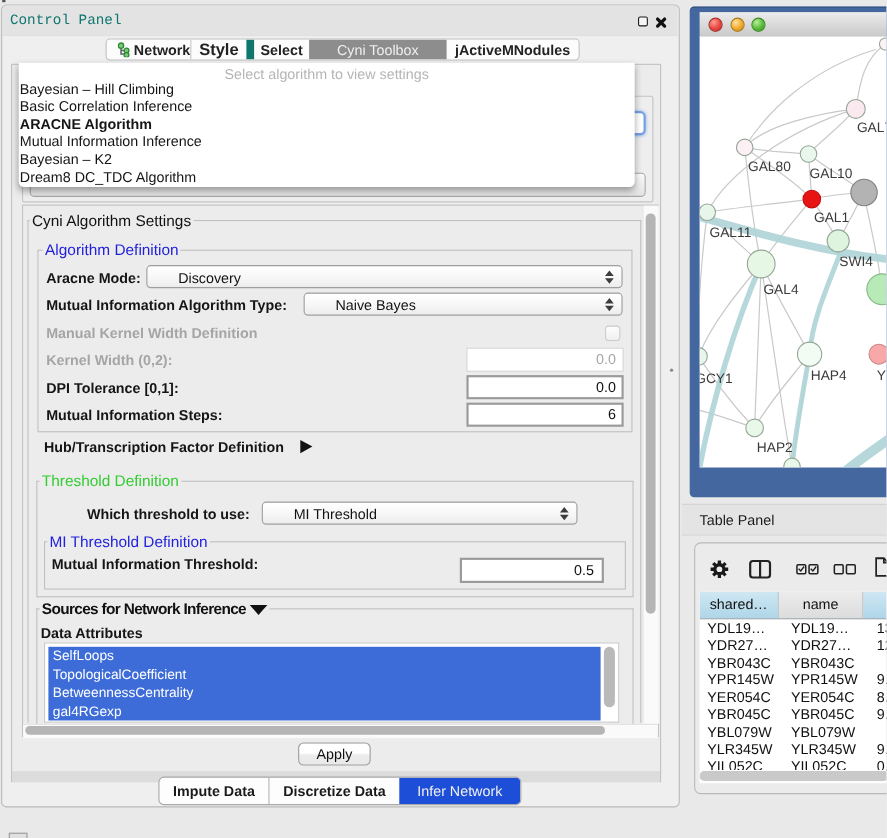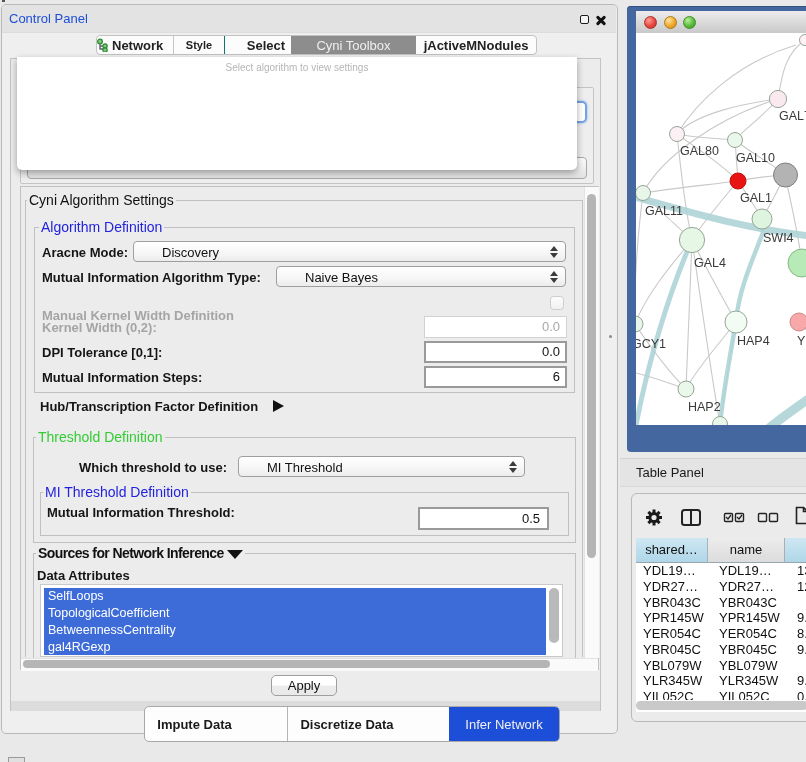--- a/index.html
+++ b/index.html
@@ -18,53 +18,54 @@
 svg text{font-family:"Liberation Sans",sans-serif;}
 </style>
 </head>
 <body>
 
 <div class="abs" style="left:2px;top:0;width:3px;height:2px;background:#555;"></div>
 
 <div class="abs" style="left:1px;top:4px;width:615px;height:728px;background:#efefef;border:1px solid #b9b9b9;border-radius:5px;"></div>
 
 <div class="abs" style="left:2px;top:5px;width:614px;height:27px;background:#e3e3e3;border-radius:4px 4px 0 0;border-bottom:1px solid #dcdcdc;"></div>
-<div class="abs" style="left:9px;top:5px;height:27px;line-height:27px;font-size:13px;color:#1d4ed8;">Control Panel</div>
+<div class="abs" style="left:9px;top:5px;height:27px;line-height:27px;font-size:13px;color:#0f766e;font-family:Liberation Mono, monospace;">Control Panel</div>
 
 <div class="abs" style="left:580px;top:15px;width:7px;height:7px;border:1.5px solid #1c1c1c;border-radius:2px;background:#f5f5f5;"></div>
 <div class="abs" style="left:596px;top:15px;width:10px;height:10px;">
   <div style="position:absolute;left:-1px;top:3.5px;width:12px;height:3px;background:#111;border-radius:1.5px;transform:rotate(45deg);"></div>
   <div style="position:absolute;left:-1px;top:3.5px;width:12px;height:3px;background:#111;border-radius:1.5px;transform:rotate(-45deg);"></div>
 </div>
 
 <div class="abs" style="left:96px;top:35px;height:20px;display:flex;border:1px solid #c2c2c2;border-radius:4px;background:#fcfcfc;box-sizing:border-box;overflow:hidden;">
-  <div style="width:76px;display:flex;align-items:center;justify-content:flex-start;font-size:13px;font-weight:bold;color:#222;">
+  <div style="width:76px;display:flex;align-items:center;justify-content:flex-end;font-size:13px;font-weight:bold;color:#222;">
     <svg width="12" height="14" viewBox="0 0 12 14" style="margin-right:3px;">
       <path d="M3 5 L3 11 L6 11 M3 8 L6 8" stroke="#5a6470" stroke-width="1.4" fill="none"></path>
       <circle cx="3" cy="3.5" r="2.4" fill="#7dc87d" stroke="#2e8b2e" stroke-width="1.2"></circle>
       <circle cx="8" cy="8" r="2.2" fill="#7dc87d" stroke="#2e8b2e" stroke-width="1.2"></circle>
       <circle cx="8" cy="12" r="2.2" fill="#7dc87d" stroke="#2e8b2e" stroke-width="1.2"></circle>
     </svg>Network</div>
-  <div style="width:50px;border-left:1px solid #c6c6c6;display:flex;align-items:center;justify-content:center;font-size:11px;font-weight:bold;color:#222;">Style</div>
-  <div style="width:50px;border-left:1px solid #0f766e;display:flex;align-items:center;justify-content:center;font-size:13px;font-weight:bold;color:#222;padding-left:16px;">Select</div>
+  <div style="width:50px;border-left:1px solid #c6c6c6;display:flex;align-items:center;justify-content:center;font-size:15px;font-weight:bold;color:#222;">Style</div>
+  <div style="width:50px;border-left:7px solid #0f766e;display:flex;align-items:center;justify-content:center;font-size:13px;font-weight:bold;color:#222;">Select</div>
   <div style="width:125px;display:flex;align-items:center;justify-content:center;font-size:13px;background:#8d8d8d;color:#efefef;">Cyni Toolbox</div>
   <div style="width:120px;display:flex;align-items:center;justify-content:center;font-size:13px;font-weight:bold;color:#222;">jActiveMNodules</div>
 </div>
 
 <div class="abs" style="left:10px;top:58px;width:591px;height:653px;border:1px solid #c3c3c3;background:#ececec;box-sizing:border-box;"></div>
 <div class="abs" style="left:11px;top:701px;width:589px;height:10px;background:#dcdcdc;"></div>
 
 <div class="abs" style="left:20px;top:87px;width:574px;height:97px;border:1px solid #c4c4c4;background:#eeeeee;box-sizing:border-box;border-radius:2px;"></div>
 
 <div class="abs" style="left:27px;top:101px;width:560px;height:22px;border:2px solid #76a1e3;border-radius:5px;background:#fff;box-sizing:border-box;box-shadow:0 0 3px #8fb2e8;"></div>
 
 <div class="abs" style="left:27px;top:157px;width:560px;height:22px;border:1px solid #a8a8a8;border-radius:4px;background:linear-gradient(#fbfbfb,#e2e2e2);box-sizing:border-box;"></div>
 
 <div class="abs" style="left:17px;top:57px;width:560px;height:113px;background:#ffffff;border-radius:0 0 5px 5px;box-shadow:0 3px 7px rgba(0,0,0,0.35);z-index:20;">
-  <div style="text-align:center;font-size:10px;color:#b5b5b5;line-height:17px;padding-top:2px;">Select algorithm to view settings</div>
+  <div style="text-align:center;font-size:13px;color:#b5b5b5;line-height:17px;padding-top:2px;">Select algorithm to view settings</div>
+  <div style="position:absolute;left:1px;top:16px;font-size:13px;color:#151515;line-height:16px;white-space:nowrap;">Bayesian – Hill Climbing<br>Basic Correlation Inference<br><b>ARACNE Algorithm</b><br>Mutual Information Inference<br>Bayesian – K2<br>Dream8 DC_TDC Algorithm</div>
 </div>
 
 <div class="abs" style="left:20px;top:186px;width:579px;height:484px;border:1px solid #c2c2c2;background:#ececec;box-sizing:border-box;z-index:3;"></div>
 
 <div class="abs" style="left:584px;top:187px;width:14px;height:471px;background:#fafafa;border-left:1px solid #e2e2e2;z-index:4;"></div>
 <div class="abs" style="left:587px;top:194px;width:9px;height:364px;background:#b5b5b5;border-radius:5px;z-index:5;"></div>
 
 <div class="abs" style="left:21px;top:658px;width:577px;height:12px;background:#fafafa;border-top:1px solid #e2e2e2;z-index:4;"></div>
 <div class="abs" style="left:23px;top:660px;width:527px;height:8px;background:#b5b5b5;border-radius:4px;z-index:5;"></div>
 
@@ -79,21 +80,21 @@
     <span class="tx">Discovery</span>
     <span class="arr"></span>
   </div>
 
 <div class="abs lbl" style="left:42px;top:270px;z-index:5;">Mutual Information Algorithm Type:</div>
 <div class="abs combo" style="left:276px;top:266px;width:290px;height:21px;box-sizing:border-box;z-index:5;">
     <span class="tx">Naive Bayes</span>
     <span class="arr"></span>
   </div>
 
-<div class="abs lbl dis" style="left:42px;top:308px;z-index:5;">Manual Kernel Width Definition</div>
+<div class="abs lbl dis" style="left:42px;top:295px;z-index:5;">Manual Kernel Width Definition</div>
 <div class="abs" style="left:550px;top:296px;width:14px;height:14px;border:1.5px solid #cdcdcd;border-radius:3.5px;background:linear-gradient(#fdfdfd,#f0f0f0);box-sizing:border-box;z-index:5;"></div>
 
 <div class="abs lbl dis" style="left:42px;top:320px;z-index:5;">Kernel Width (0,2):</div>
 <div class="abs fld" style="left:424px;top:316px;width:143px;height:22px;border:1px solid #d2d2d2;box-sizing:border-box;line-height:20px;color:#a8a8a8;padding-right:6px;z-index:5;">0.0</div>
 
 <div class="abs lbl" style="left:42px;top:345px;z-index:5;">DPI Tolerance [0,1]:</div>
 <div class="abs fld" style="left:424px;top:341px;width:143px;height:22px;border:2px solid #9a9a9a;box-sizing:border-box;line-height:18px;padding-right:5px;z-index:5;">0.0</div>
 
 <div class="abs lbl" style="left:42px;top:370px;z-index:5;">Mutual Information Steps:</div>
 <div class="abs fld" style="left:424px;top:366px;width:143px;height:22px;border:2px solid #9a9a9a;box-sizing:border-box;line-height:18px;padding-right:5px;z-index:5;">6</div>
@@ -120,21 +121,21 @@
 
 <div class="abs lbl" style="left:37px;top:568px;z-index:5;">Data Attributes</div>
 
 <div class="abs" style="left:40px;top:584px;width:523px;height:73px;background:#fff;border:1px solid #c9c9c9;box-sizing:border-box;z-index:5;"></div>
 <div class="abs" style="left:44px;top:588px;width:502px;height:67px;background:#3d6cd8;z-index:6;"></div>
 <div class="abs" style="left:48px;top:588px;font-size:12.5px;color:#fff;line-height:17px;z-index:7;">SelfLoops<br>TopologicalCoefficient<br>BetweennessCentrality<br>gal4RGexp</div>
 <div class="abs" style="left:549px;top:588px;width:10px;height:55px;background:#b9b9b9;border-radius:5px;z-index:7;"></div>
 
 <div class="abs" style="left:271px;top:675px;width:66px;height:21px;border:1px solid #9f9f9f;border-radius:5px;background:linear-gradient(#ffffff 45%,#ececec 55%,#e9e9e9);box-sizing:border-box;text-align:center;font-size:13px;line-height:19px;color:#111;">Apply</div>
 
-<div class="abs" style="left:144px;top:706px;height:36px;display:flex;border:1px solid #a8a8a8;border-radius:5px;background:#fdfdfd;box-sizing:border-box;overflow:hidden;z-index:6;gap:43px;">
+<div class="abs" style="left:144px;top:706px;height:26px;display:flex;border:1px solid #a8a8a8;border-radius:5px;background:#fdfdfd;box-sizing:border-box;overflow:hidden;z-index:6;">
   <div style="width:99px;display:flex;align-items:center;justify-content:center;font-size:13px;font-weight:bold;color:#1a1a1a;">Impute Data</div>
   <div style="width:118px;border-left:1px solid #b5b5b5;display:flex;align-items:center;justify-content:center;font-size:13px;font-weight:bold;color:#1a1a1a;">Discretize Data</div>
   <div style="width:110px;display:flex;align-items:center;justify-content:center;font-size:13px;background:#1d4ed8;color:#f0f0f0;">Infer Network</div>
 </div>
 
 <div class="abs" style="left:8px;top:757px;width:15px;height:12px;border:1px solid #9a9a9a;background:#e0e0e0;"></div>
 
 <div class="abs" style="left:609px;top:335px;width:3px;height:3px;background:#8a8a8a;border-radius:50%;"></div>
 
 <div class="abs" style="left:627px;top:6px;width:179px;height:446px;background:#44679f;border-radius:4px 0 0 4px;box-shadow:inset 0 1px 0 #33517f;"></div>

